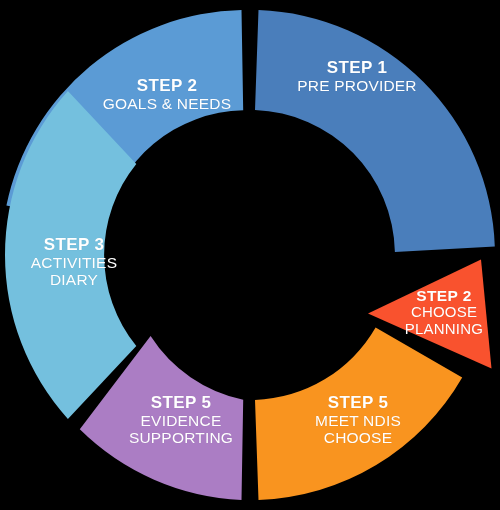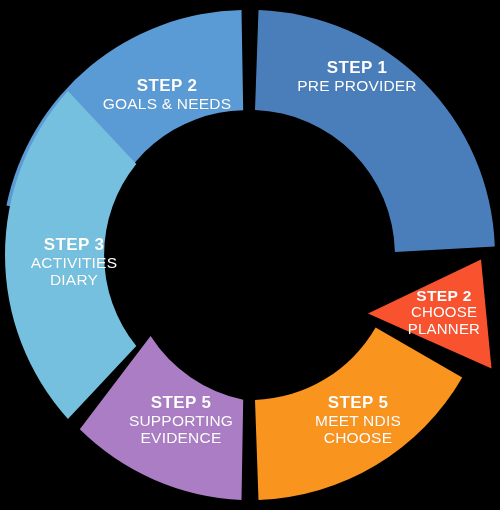--- a/index.html
+++ b/index.html
@@ -115,29 +115,29 @@
   </div>
 
   <div class="seg-label" id="label-step-3">
     <span class="seg-title">STEP 3</span>
     <span class="seg-sub">ACTIVITIES</span>
     <span class="seg-sub">DIARY</span>
   </div>
 
   <div class="seg-label" id="label-step-4">
     <span class="seg-title">STEP 5</span>
+    <span class="seg-sub">EVIDENCE</span>
     <span class="seg-sub">SUPPORTING</span>
-    <span class="seg-sub">EVIDENCE</span>
   </div>
 
   <div class="seg-label" id="label-step-5">
     <span class="seg-title">STEP 5</span>
     <span class="seg-sub">MEET NDIS</span>
     <span class="seg-sub">CHOOSE</span>
   </div>
 
   <div class="seg-label" id="label-step-6">
     <span class="seg-title">STEP 2</span>
     <span class="seg-sub">CHOOSE</span>
-    <span class="seg-sub">PLANNER</span>
+    <span class="seg-sub">PLANNING</span>
   </div>
 
 </div>
 
 </body></html>

